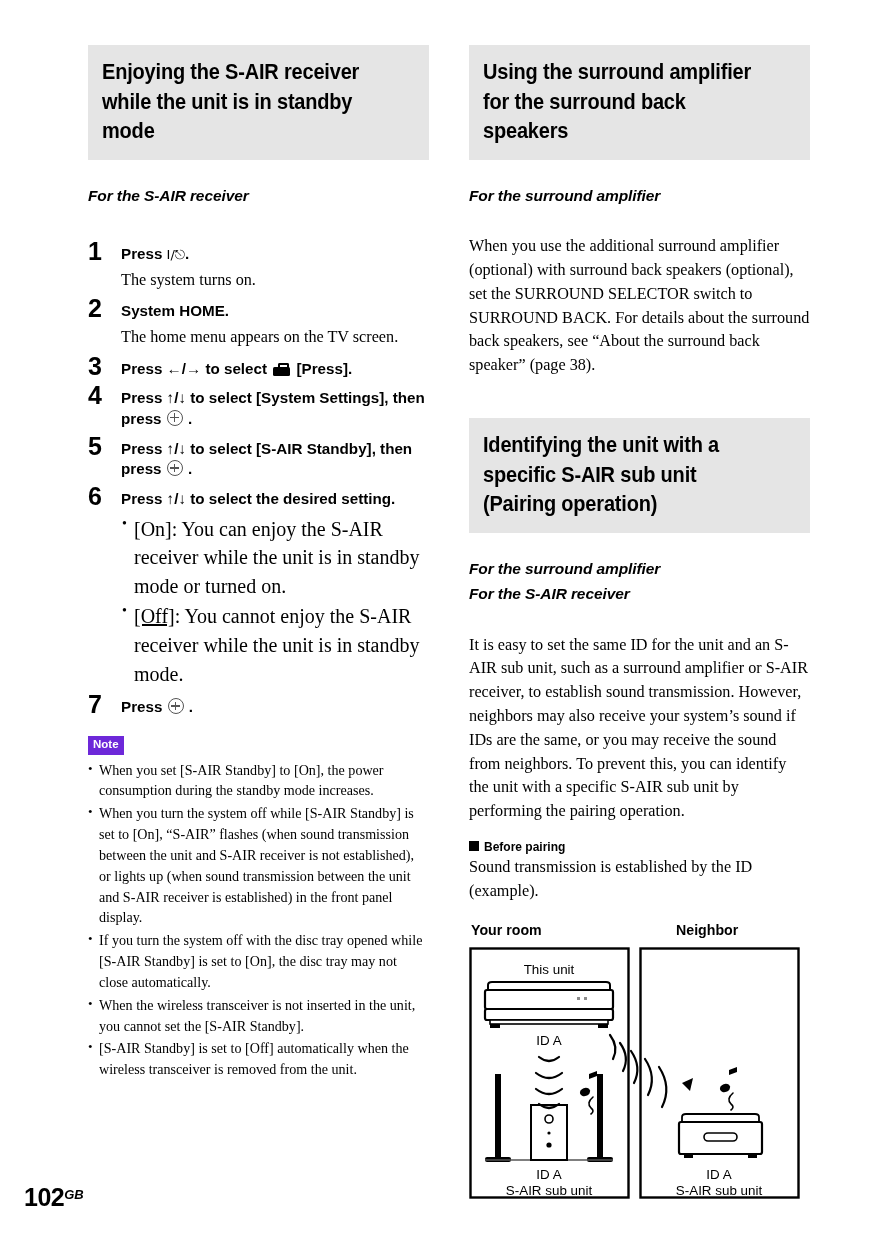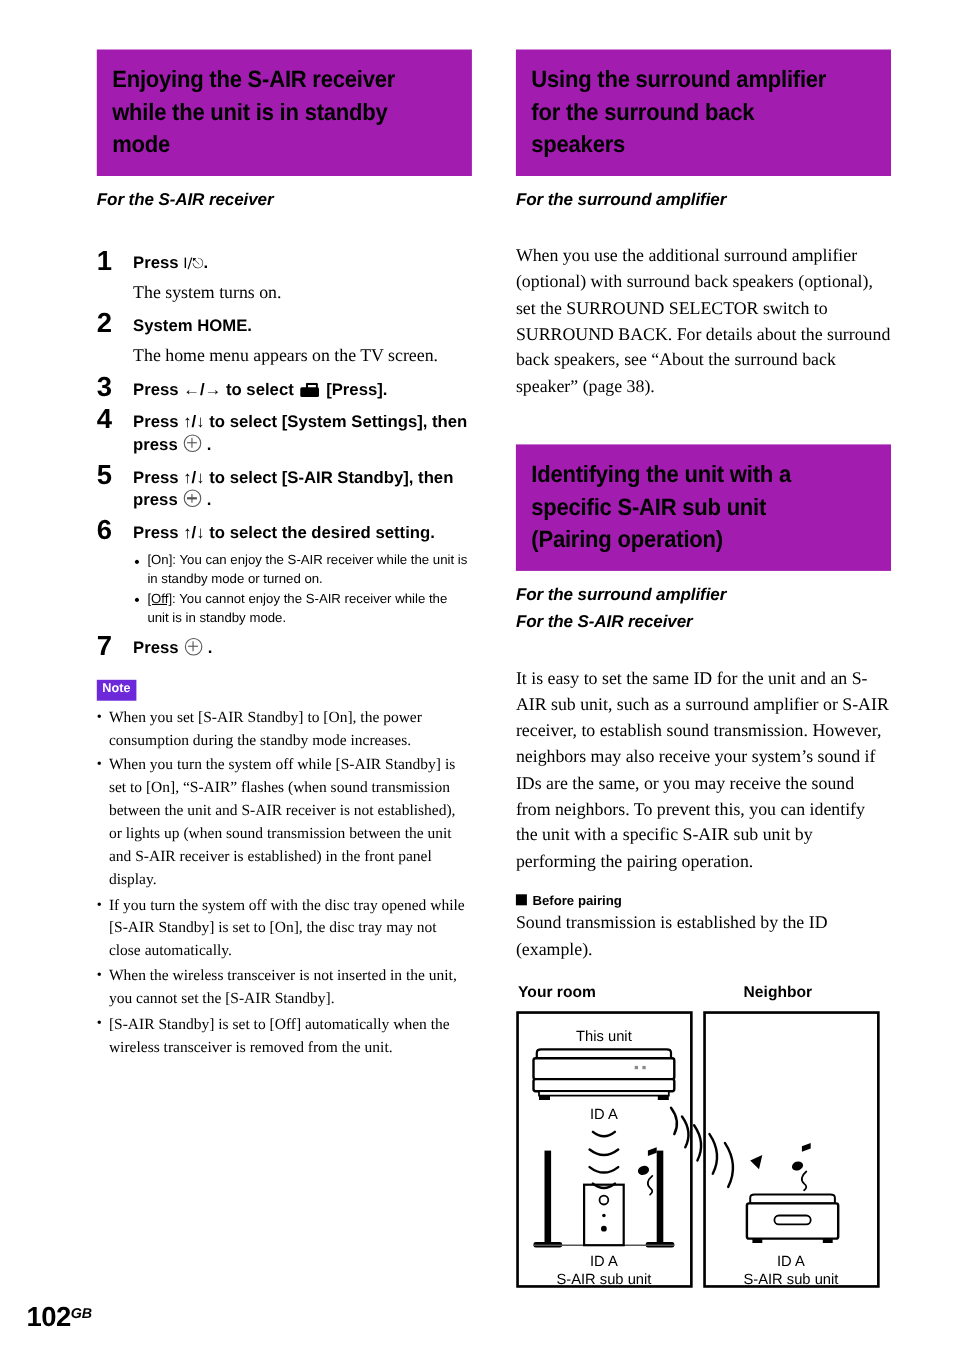--- a/index.html
+++ b/index.html
@@ -25,23 +25,23 @@
   .col {
     position: absolute;
     top: 45px;
     width: 341px;
   }
   .col-left  { left: 88px; }
   .col-right { left: 469px; }
 
   
   .band {
-    background: #a21caf;
+    background: #e5e5e5;
     padding: 13px 14px 13px 14px;
-    margin-bottom: 10px;
+    margin-bottom: 24px;
   }
   .band-title {
     font-family: "Liberation Sans", sans-serif;
     font-weight: bold;
     font-size: 21.5px;
     line-height: 1.38;
     letter-spacing: -0.2px;
     color: #000;
     margin: 0;
     transform: scaleX(0.93);
@@ -150,22 +150,22 @@
 
   
   .opt-list {
     margin: 5px 0 0 0;
     padding: 0;
     list-style: none;
   }
   .opt-list li {
     position: relative;
     padding-left: 13px;
-    font-family: Liberation Sans, sans-serif;
-    font-size: 12px;
+    font-family: Liberation Serif, serif;
+    font-size: 20px;
     line-height: 1.44;
     margin-bottom: 1px;
   }
   .opt-list li::before {
     content: "•";
     position: absolute;
     left: 1px;
     top: -1px;
     font-size: 14px;
   }

